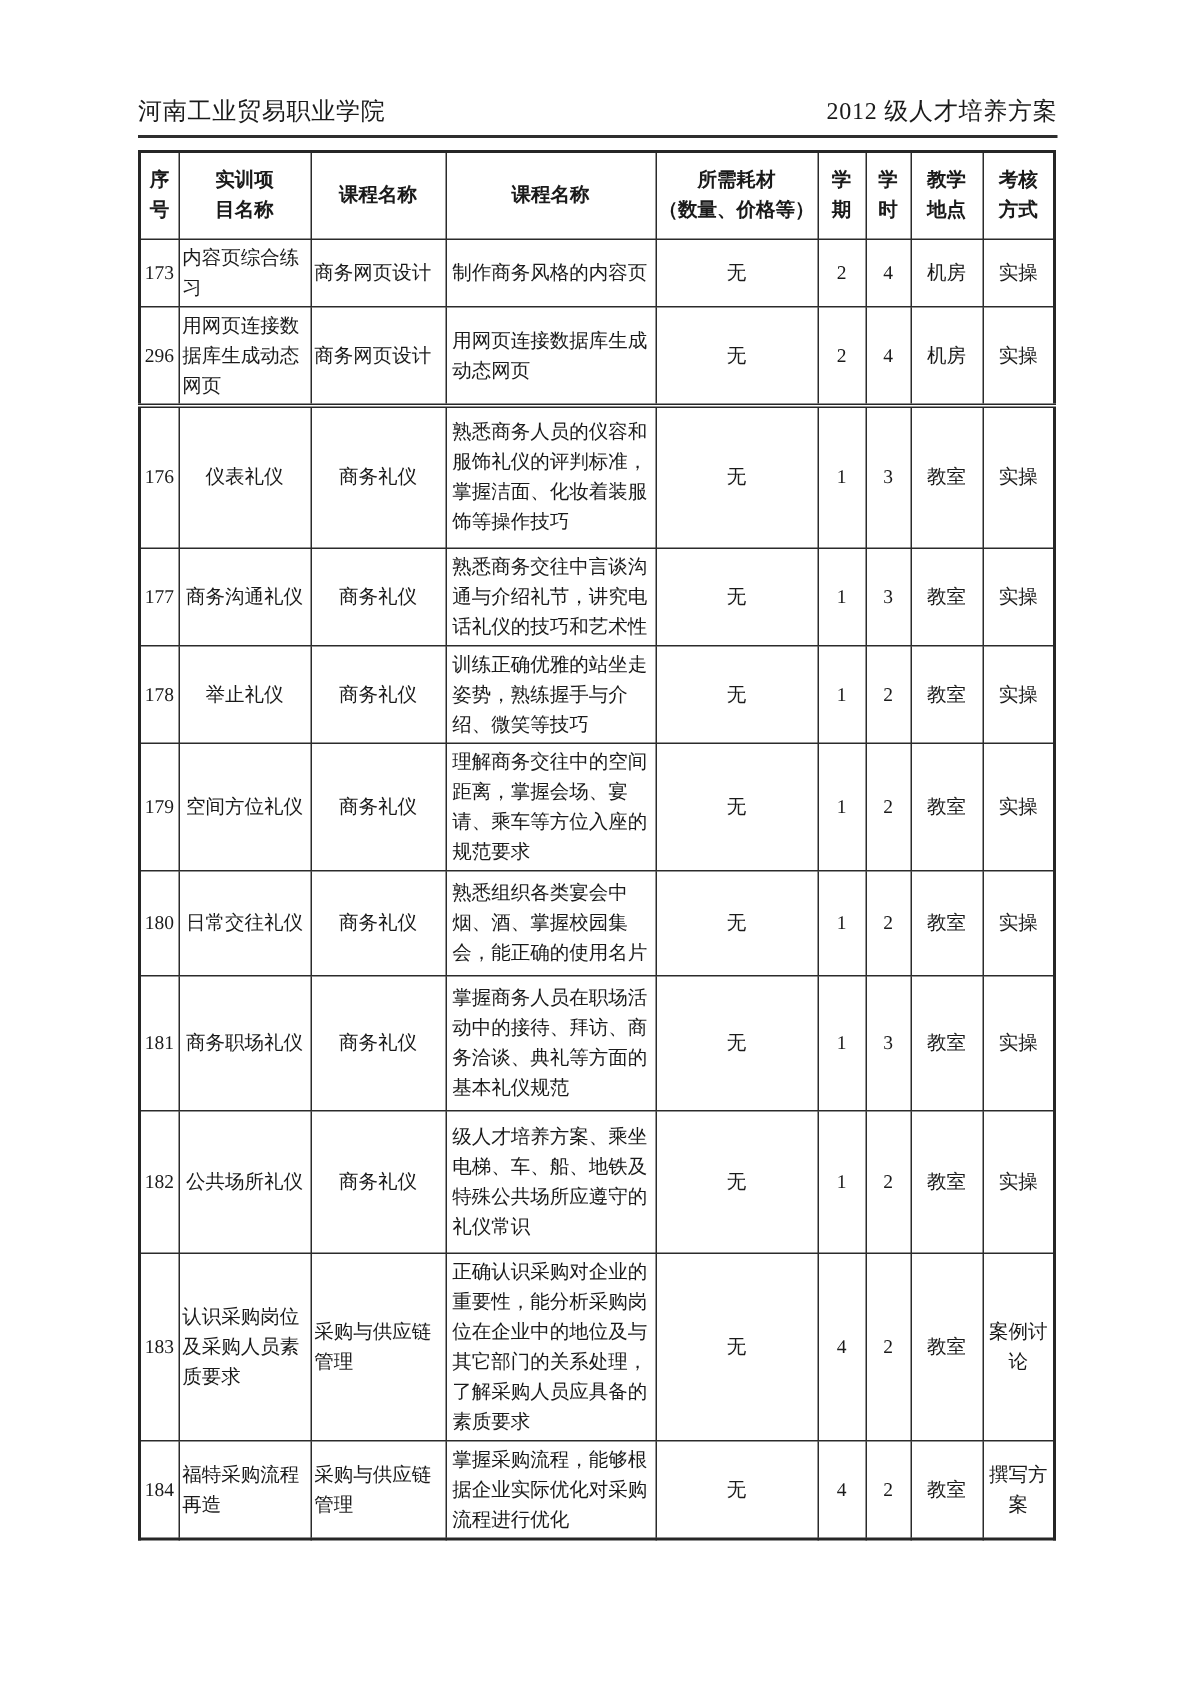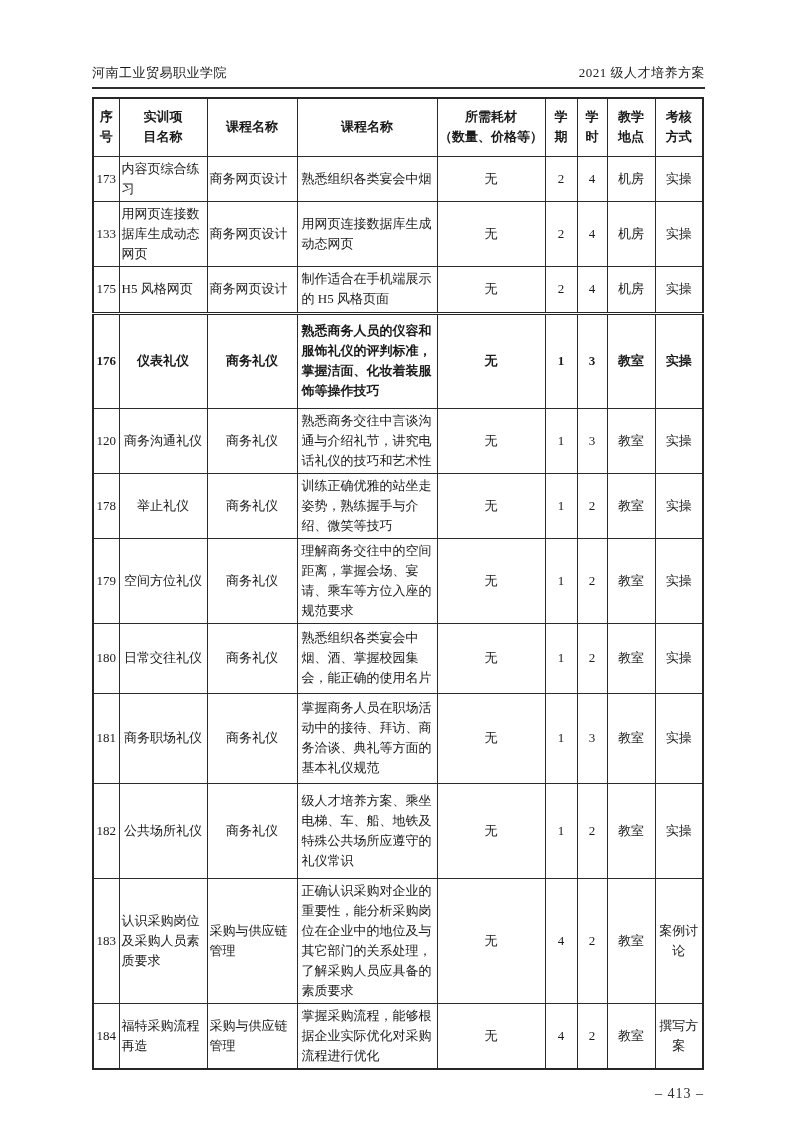--- a/index.html
+++ b/index.html
@@ -7,21 +7,21 @@
     width:793px;height:1122px;background:#ffffff;overflow:hidden;
     font-family:"Liberation Serif","DejaVu Serif",serif;
     color:#1a1a1a;
   }
   .page{
     position:relative;width:793px;height:1122px;background:#ffffff;
     box-sizing:border-box;padding:64px 88px 0 92px;
   }
   .page-header{
     display:flex;justify-content:space-between;align-items:flex-end;
-    font-size:13px;letter-spacing:0.5px;
+    font-size:16px;letter-spacing:0.5px;
     padding-bottom:5px;border-bottom:2px solid #2e2e2e;
   }
   table.training{
     border-collapse:collapse;table-layout:fixed;
     width:612px;margin-top:8px;
     border:2px solid #262626;
   }
   th,td{
     border:1px solid #2b2b2b;
     font-size:13px;line-height:20px;
@@ -30,35 +30,35 @@
   }
   thead tr{height:58px;}
   th{
     font-weight:bold;text-align:center;white-space:pre-line;
     padding:1px 1px;
   }
   td{text-align:center;}
   td.c1,td.c2{text-align:left;}
   td.c3{text-align:left;padding:2px 4px;}
   td.center-txt{text-align:center;}
-  td.seg-top{border-top:3px double #262626;font-weight:bold;}
+  td.seg-top{border-top:3px double #262626;}
   .page-footer{
     width:612px;text-align:right;
     margin-top:16px;font-size:14px;color:#2c2c2c;
     letter-spacing:1px;
   }
 </style>
 </head>
 <body>
 
 <div class="page">
 
   <div class="page-header">
     <span>河南工业贸易职业学院</span>
-    <span>2021 级人才培养方案</span>
+    <span>2012 级人才培养方案</span>
   </div>
 
   <table class="training">
     <colgroup>
       <col style="width:26px">
         <col style="width:88px">
         <col style="width:90px">
       <col style="width:140px">
         <col style="width:108px">
         <col style="width:32px">
@@ -84,62 +84,51 @@
 地点</th>
           <th>考核
 方式</th>
         </tr>
     </thead>
     <tbody>
         <tr style="height: 43px; margin-left: 42px;">
           <td class="c0">173</td>
           <td class="c1">内容页综合练习</td>
           <td class="c2">商务网页设计</td>
-          <td class="c3">熟悉组织各类宴会中烟</td>
+          <td class="c3">制作商务风格的内容页</td>
           <td class="c4">无</td>
           <td class="c5">2</td>
           <td class="c6">4</td>
           <td class="c7">机房</td>
           <td class="c8">实操</td>
         </tr>
         <tr style="height: 60px;">
-          <td class="c0">133</td>
+          <td class="c0">296</td>
           <td class="c1">用网页连接数据库生成动态网页</td>
           <td class="c2">商务网页设计</td>
           <td class="c3">用网页连接数据库生成动态网页</td>
-          <td class="c4">无</td>
-          <td class="c5">2</td>
-          <td class="c6">4</td>
-          <td class="c7">机房</td>
-          <td class="c8">实操</td>
-        </tr>
-        <tr style="height: 47px;">
-          <td class="c0">175</td>
-          <td class="c1">H5 风格网页</td>
-          <td class="c2">商务网页设计</td>
-          <td class="c3">制作适合在手机端展示的 H5 风格页面</td>
           <td class="c4">无</td>
           <td class="c5">2</td>
           <td class="c6">4</td>
           <td class="c7">机房</td>
           <td class="c8">实操</td>
         </tr>
         <tr style="height: 95px;">
           <td class="c0 seg-top">176</td>
           <td class="c1 center-txt seg-top">仪表礼仪</td>
           <td class="c2 center-txt seg-top">商务礼仪</td>
           <td class="c3 seg-top">熟悉商务人员的仪容和服饰礼仪的评判标准，掌握洁面、化妆着装服饰等操作技巧</td>
           <td class="c4 seg-top">无</td>
           <td class="c5 seg-top">1</td>
           <td class="c6 seg-top">3</td>
           <td class="c7 seg-top">教室</td>
           <td class="c8 seg-top">实操</td>
         </tr>
         <tr style="height: 55px;">
-          <td class="c0">120</td>
+          <td class="c0">177</td>
           <td class="c1 center-txt">商务沟通礼仪</td>
           <td class="c2 center-txt">商务礼仪</td>
           <td class="c3">熟悉商务交往中言谈沟通与介绍礼节，讲究电话礼仪的技巧和艺术性</td>
           <td class="c4">无</td>
           <td class="c5">1</td>
           <td class="c6">3</td>
           <td class="c7">教室</td>
           <td class="c8">实操</td>
         </tr>
         <tr style="height: 55px;">
@@ -215,17 +204,14 @@
           <td class="c3">掌握采购流程，能够根据企业实际优化对采购流程进行优化</td>
           <td class="c4">无</td>
           <td class="c5">4</td>
           <td class="c6">2</td>
           <td class="c7">教室</td>
           <td class="c8">撰写方案</td>
         </tr>
       </tbody>
   </table>
 
-  <div class="page-footer">
-    <span>– 413 –</span>
-  </div>
 
 </div>
 
 </body></html>

